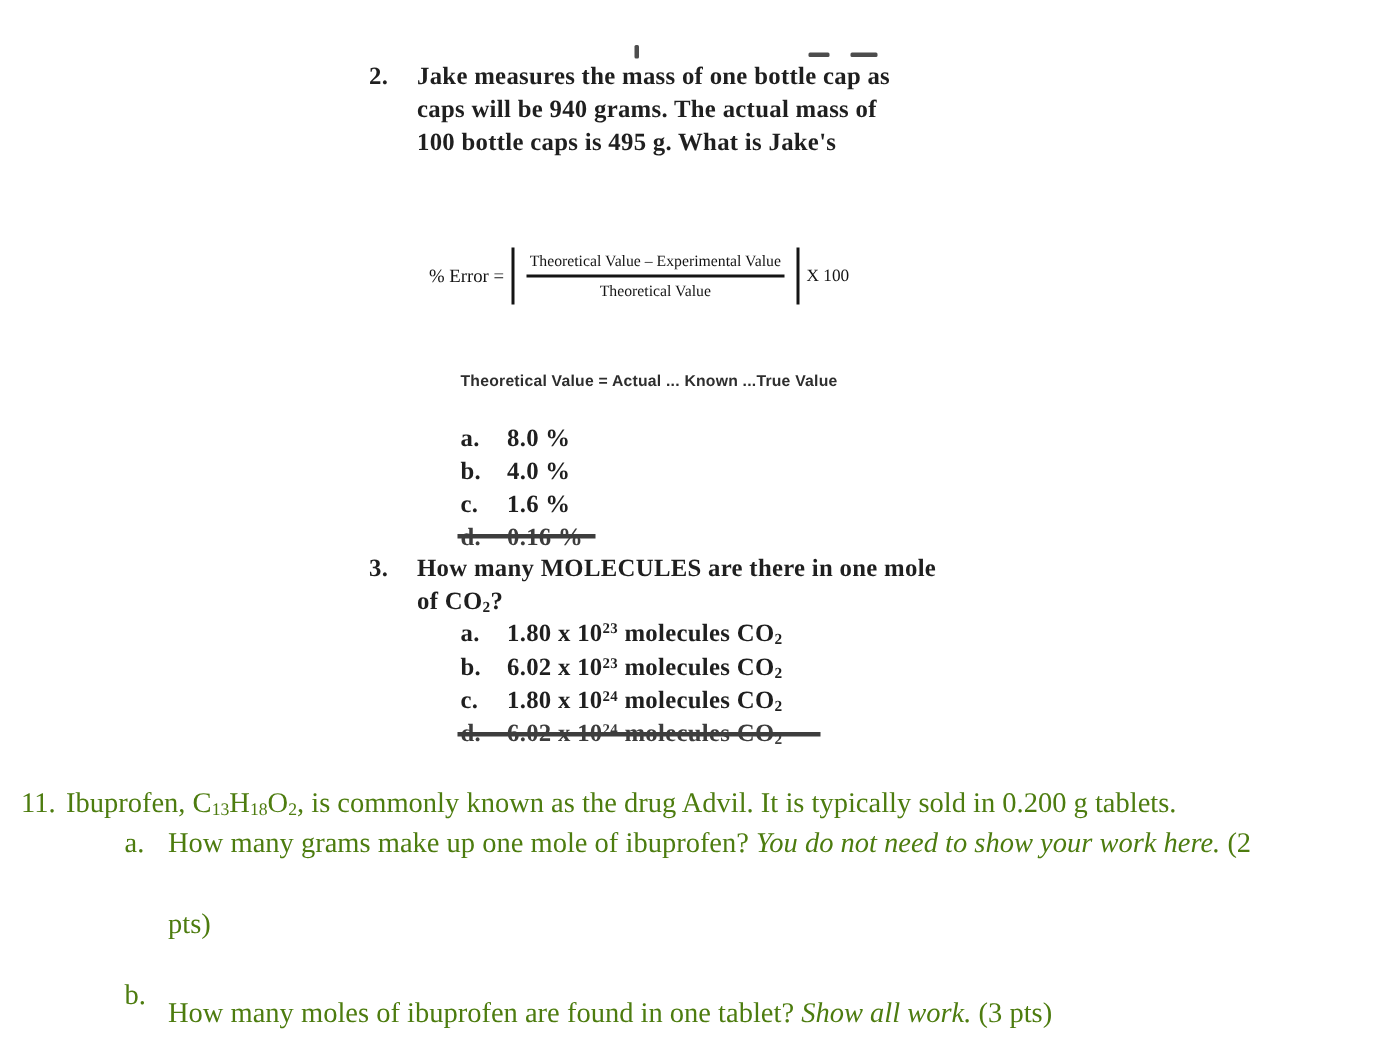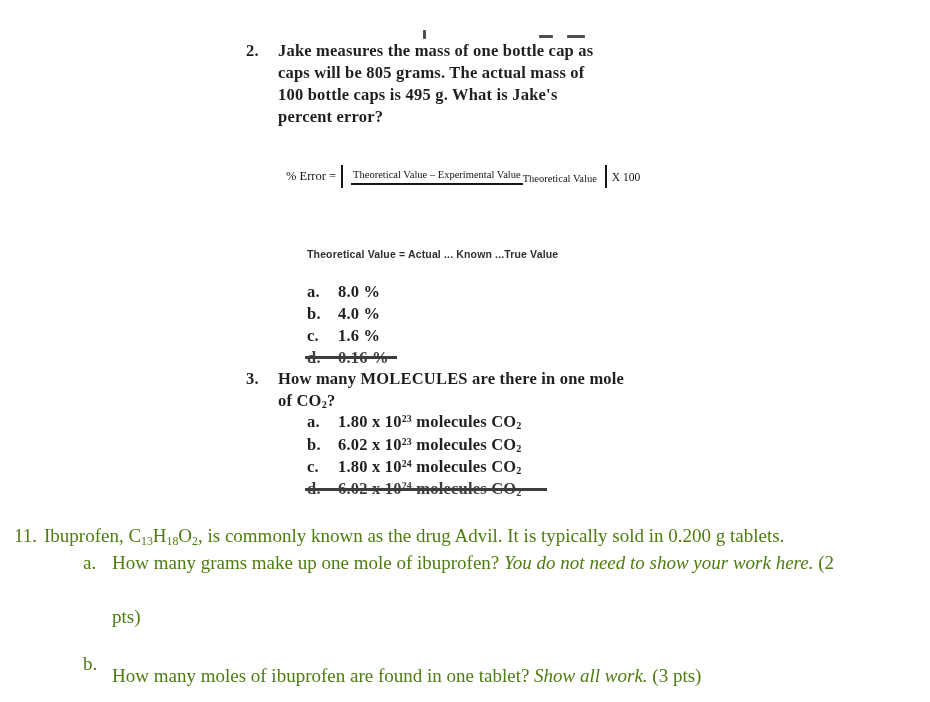--- a/index.html
+++ b/index.html
@@ -35,21 +35,21 @@
     position: absolute;
     display: inline-flex;
     align-items: center;
     font-family: "Liberation Serif", serif;
     font-weight: normal;
     color: #141414;
   }
   .formula .lhs { font-size: 12.5px; margin-right: 5px; white-space: nowrap; }
   .formula .frac {
     display: inline-flex;
-    flex-direction: row;
+    flex-direction: column;
     align-items: center;
     border-left: 2.5px solid #141414;
     border-right: 2.5px solid #141414;
     padding: 3px 8px;
     justify-content: flex-end;
   }
   .formula .num {
     font-size: 10.5px;
     border-bottom: 2px solid #141414;
     padding: 1px 2px 3px 2px;
@@ -87,23 +87,22 @@
 <body>
 
 <div class="frag" style="left:423px; top:30px; width:3px; height:9px;"></div>
 <div class="frag" style="left:539px; top:35px; width:14px; height:3px;"></div>
 <div class="frag" style="left:567px; top:35px; width:18px; height:3px;"></div>
 
 <div>
   <div class="abs qnum-bold" style="left:246px; top:40px;">2.</div>
   <div class="abs" style="left:278px; top:40px;">
     <div class="qline">Jake measures the mass of one bottle cap as</div>
-    <div class="qline">caps will be 805 grams. The actual mass of</div>
+    <div class="qline">caps will be 940 grams. The actual mass of</div>
     <div class="qline">100 bottle caps is 495 g. What is Jake's</div>
-    <div class="qline">percent error?</div>
   </div>
 
   <div class="formula" style="left:286px; top:165px;">
     <span class="lhs">% Error =</span>
     <span class="frac">
       <span class="num">Theoretical Value – Experimental Value</span>
       <span class="den">Theoretical Value</span>
     </span>
     <span class="mult">X 100</span>
   </div>

